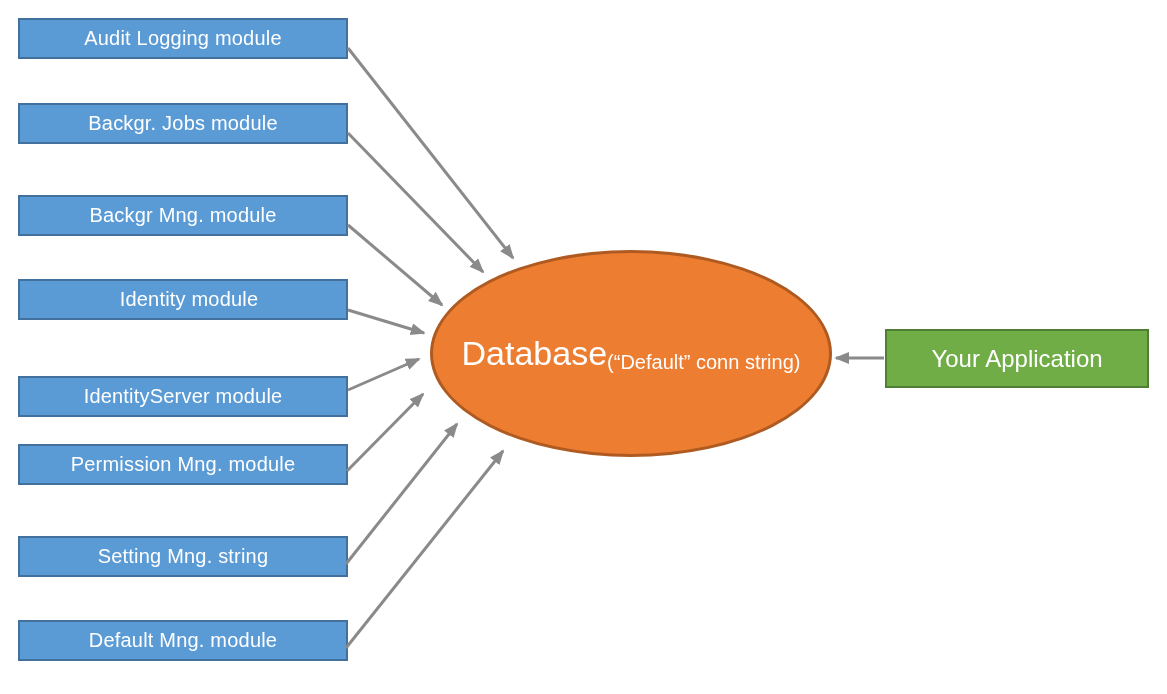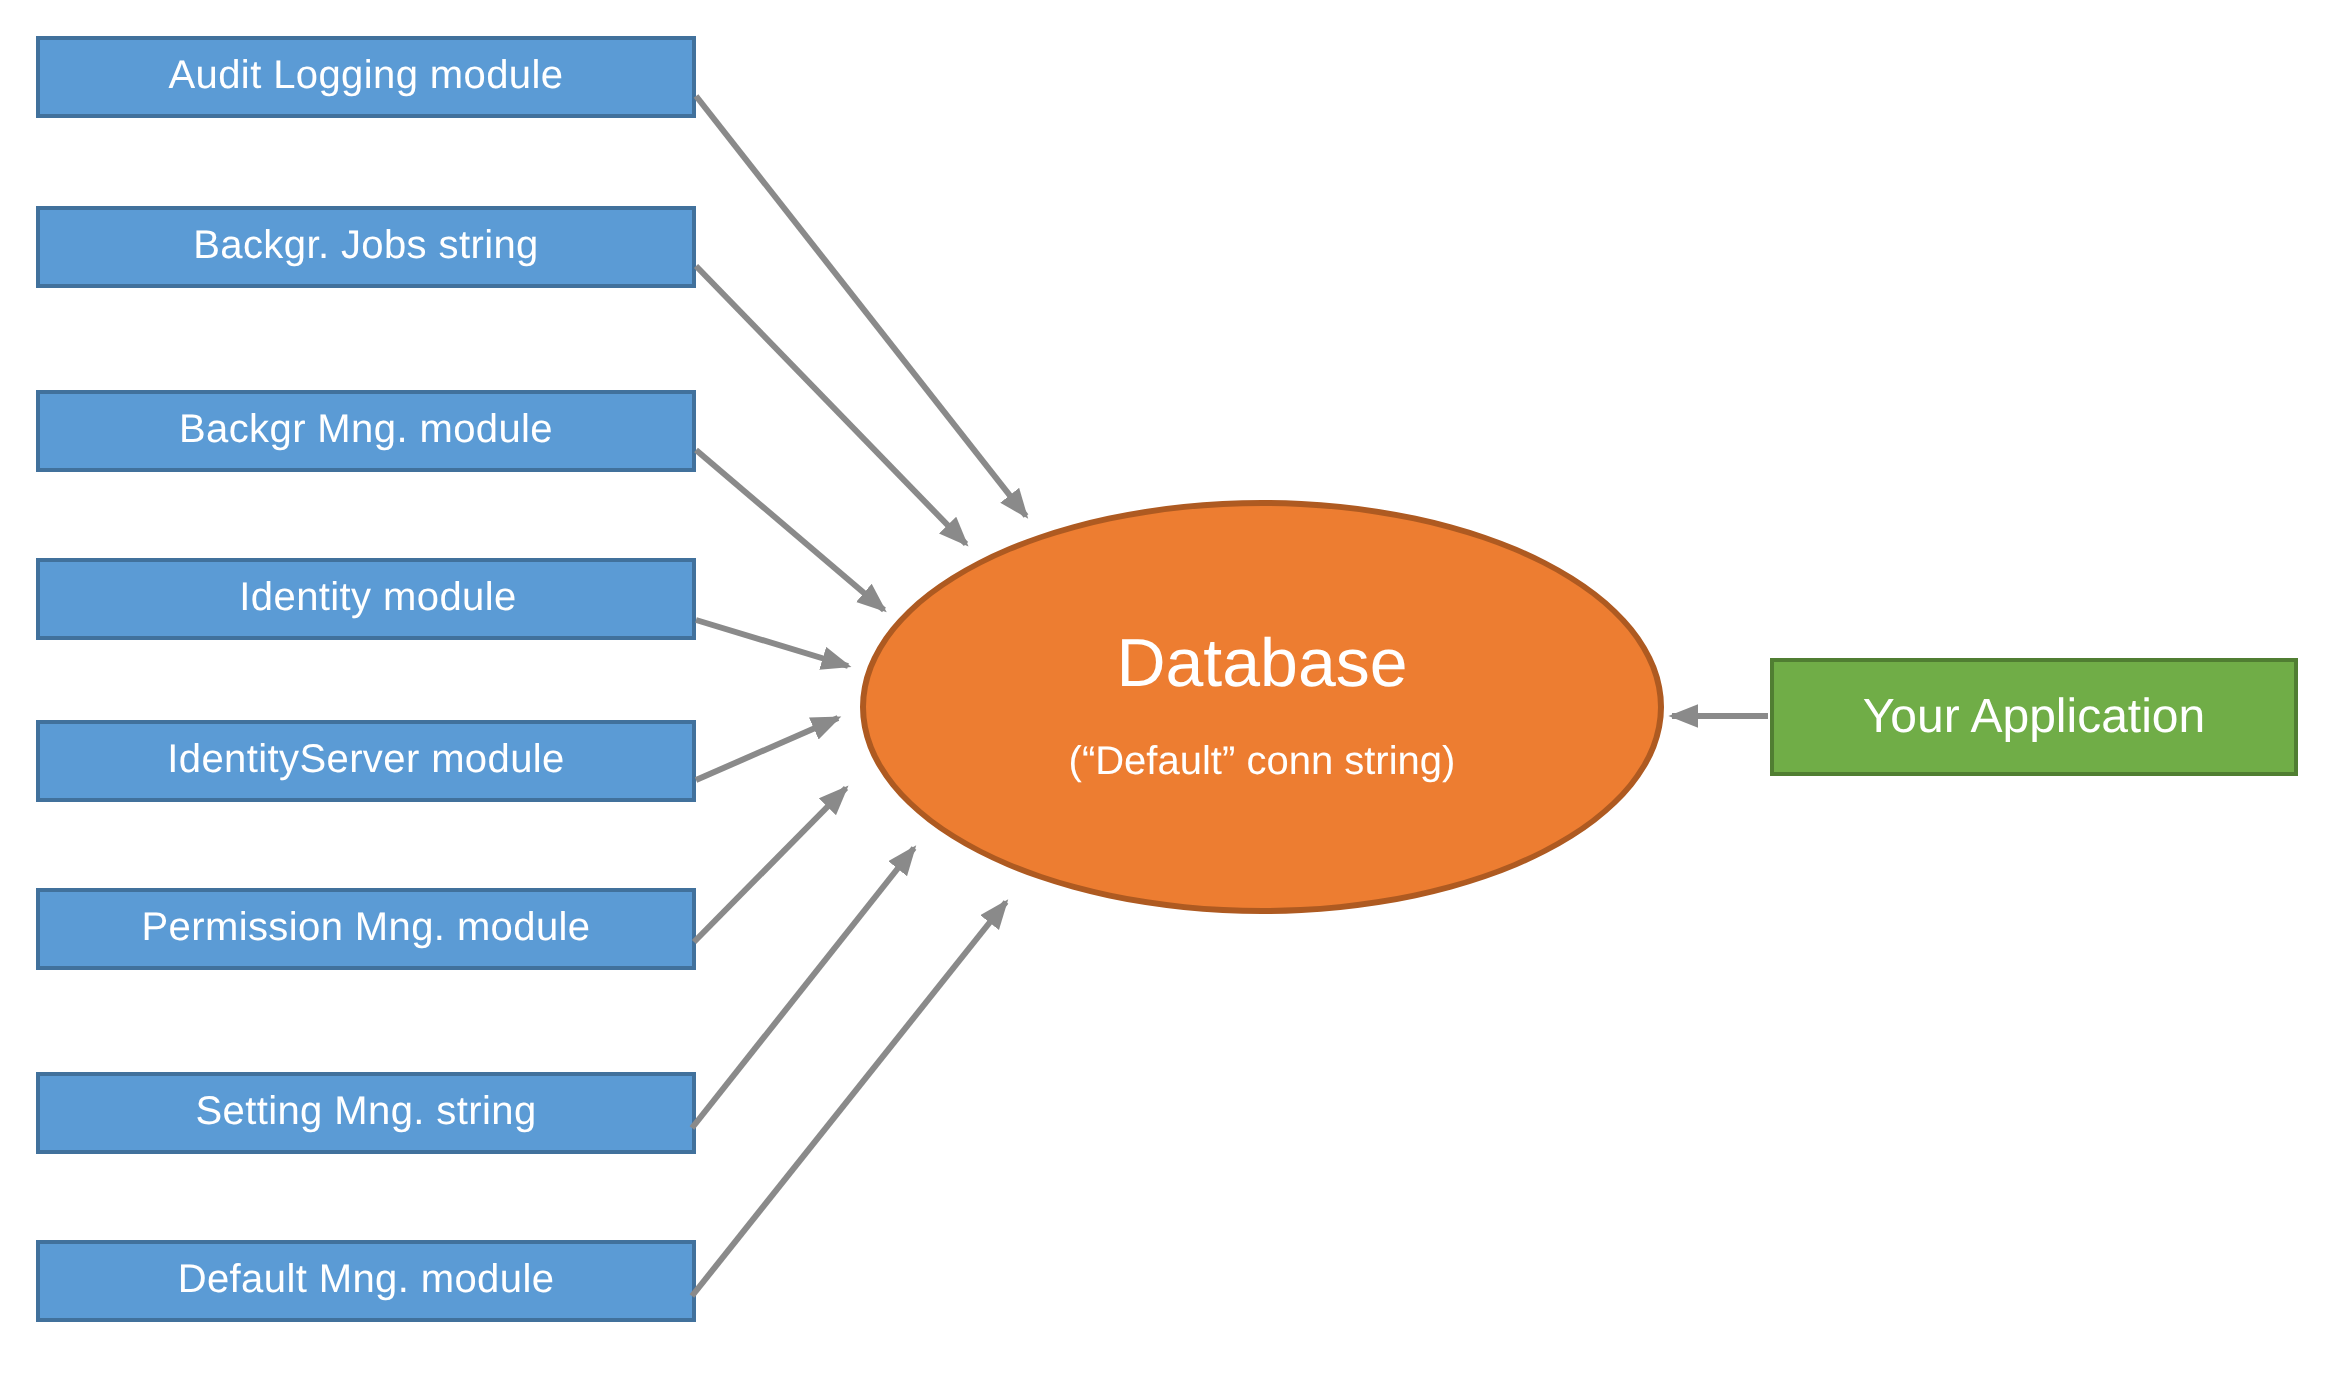--- a/index.html
+++ b/index.html
@@ -28,37 +28,36 @@
     justify-content: center;
     color: var(--text, #ffffff);
     font-size: 20px;
     letter-spacing: 0.2px;
     white-space: nowrap;
   }
   .m0 { top: 18px; }
   .m1 { top: 103px; }
   .m2 { top: 195px; }
   .m3 { top: 279px; padding-left: 12px; }
-  .m4 { top: 360px; }
+  .m4 { top: 376px; }
   .m5 { top: 444px; }
   .m6 { top: 536px; }
   .m7 { top: 620px; }
 
   .db-ellipse {
     position: absolute;
     left: 430px;
     top: 250px;
     width: 402px;
     height: 207px;
     box-sizing: border-box;
     background: var(--database-fill, #ED7D31);
     border: 3px solid var(--database-border, #AE5A21);
     border-radius: 50%;
     display: flex;
-    flex-direction: column;
     align-items: center;
     justify-content: center;
     color: var(--text, #ffffff);
     text-align: center;
   }
   .db-title {
     font-size: 34px;
     line-height: 1.15;
   }
   .db-subtitle {
@@ -98,21 +97,21 @@
 </style>
 </head>
 <body>
 
 <div class="canvas">
 
   <div class="module-box m0">
     <span>Audit Logging module</span>
   </div>
   <div class="module-box m1">
-    <span>Backgr. Jobs string</span>
+    <span>Backgr. Jobs module</span>
   </div>
   <div class="module-box m2">
     <span>Backgr Mng. module</span>
   </div>
   <div class="module-box m3">
     <span>Identity module</span>
   </div>
   <div class="module-box m4">
     <span>IdentityServer module</span>
   </div>

